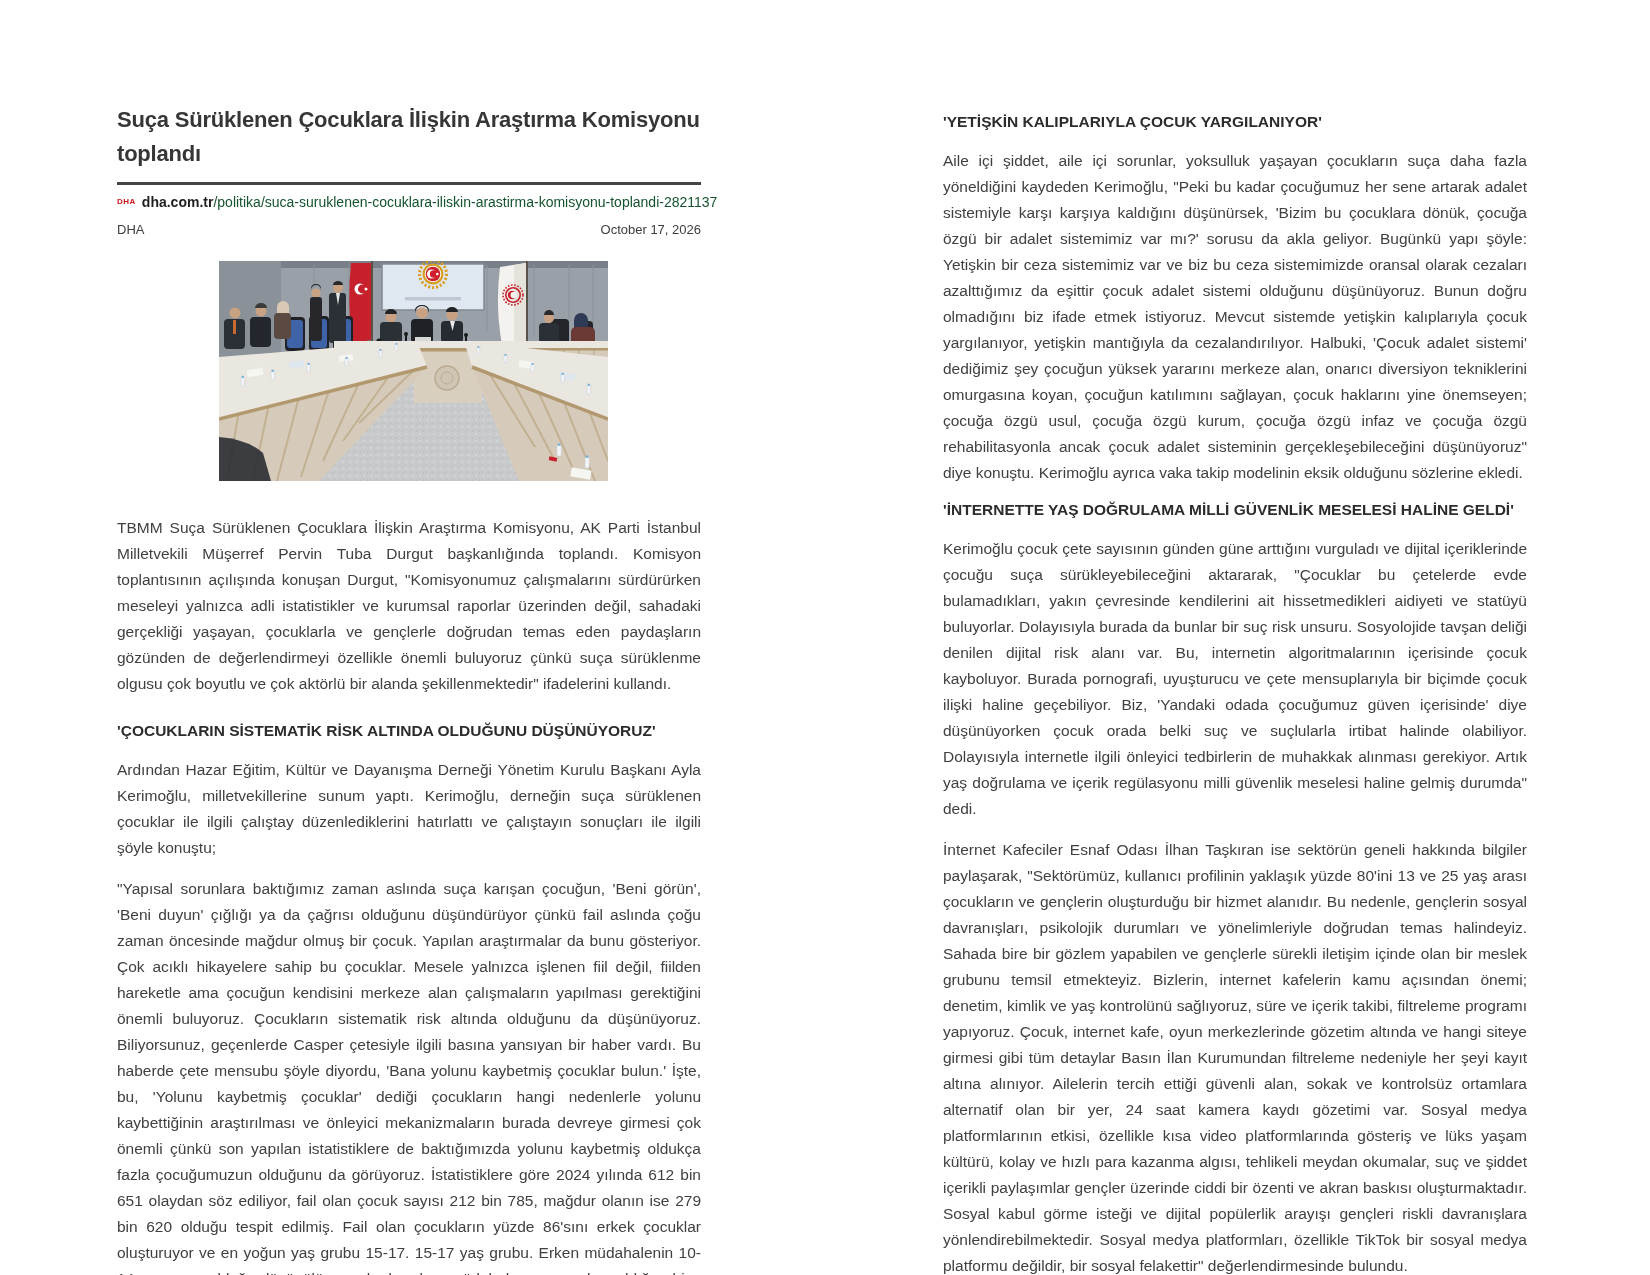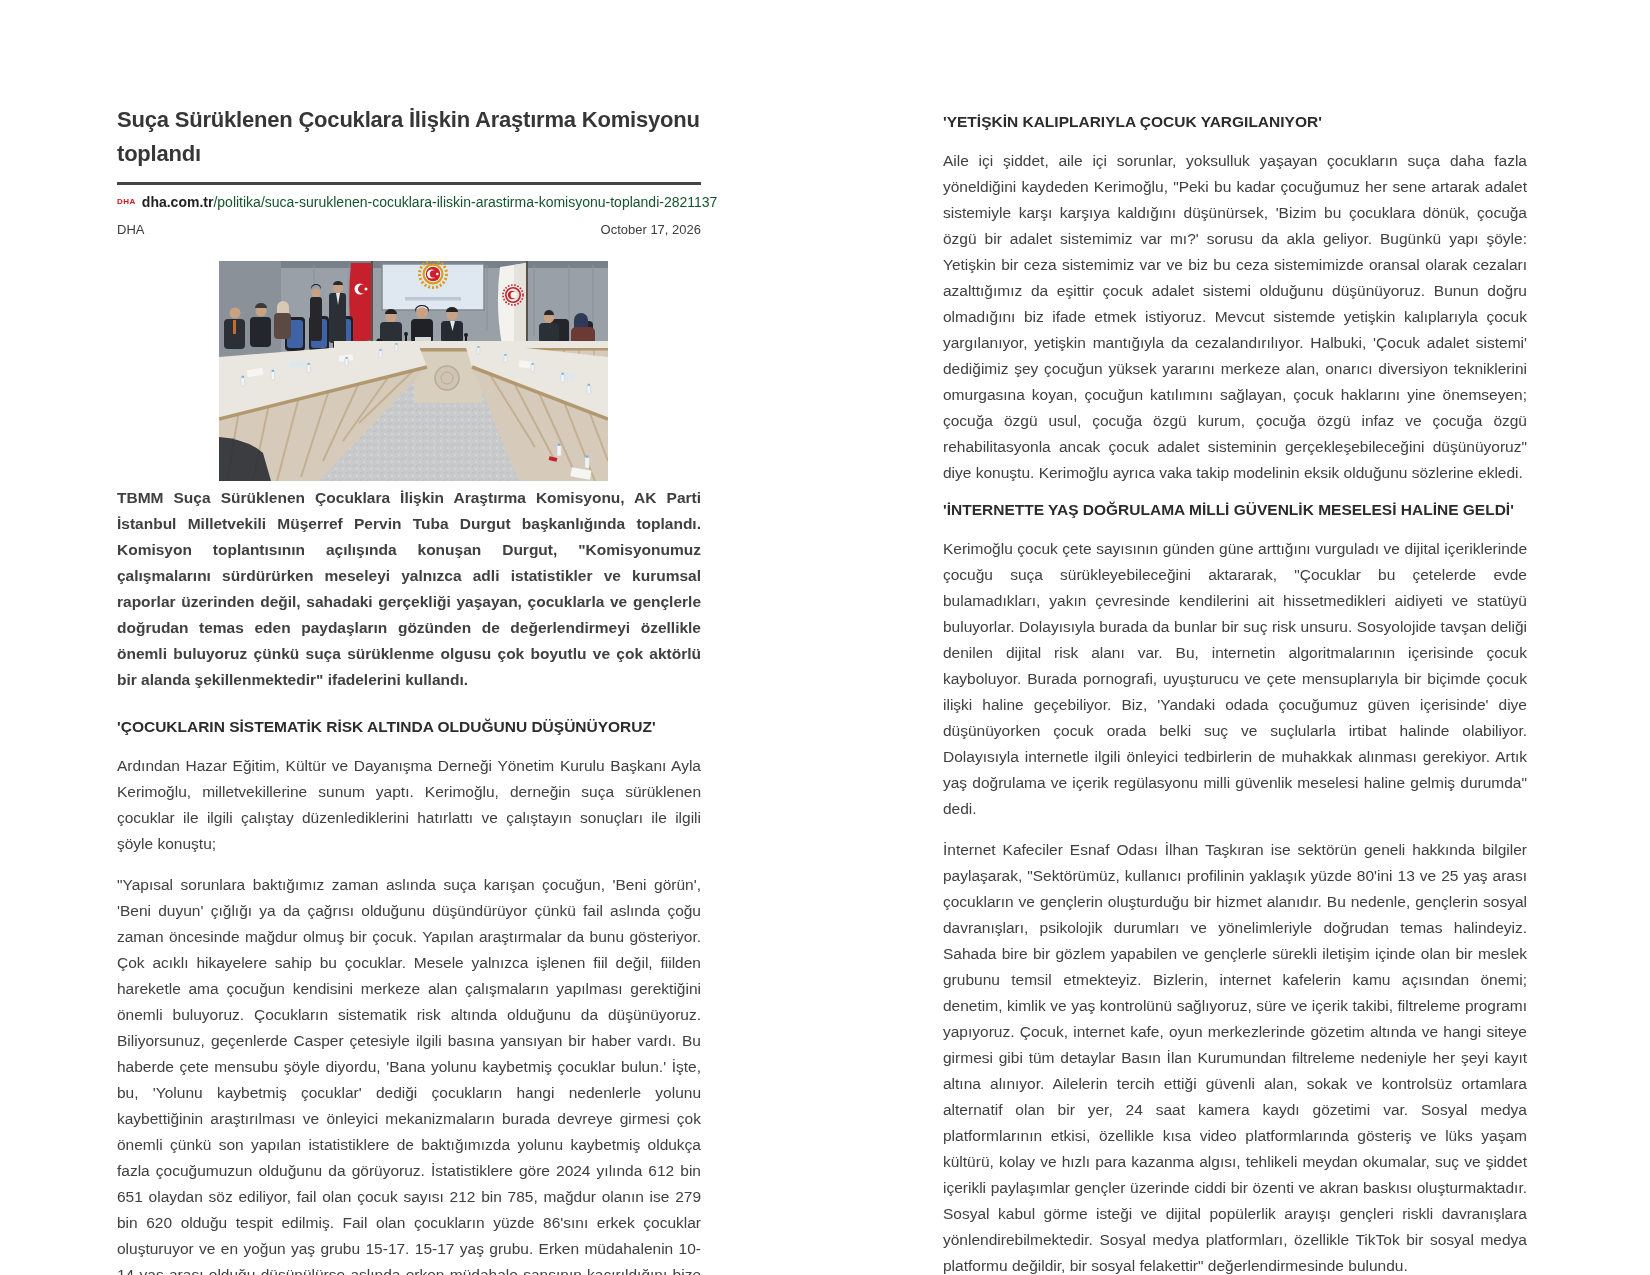--- a/index.html
+++ b/index.html
@@ -24,21 +24,21 @@
     margin-right:6px;line-height:10px;
   }
   .domain{font-weight:700;color:#1f1f1f;margin-top:36px;}
   .path{color:#14532d;font-weight:400;}
   .byline-row{
     display:flex;justify-content:space-between;align-items:baseline;
     margin-top:12px;font-size:13px;color:#3d3d3d;
   }
   .photo{display:block;margin:24px 0 0 102px;width:389px;height:220px;}
   p.body{font-size:15.5px;line-height:26px;text-align:justify;margin:15px 0 0;color:#404040;}
-  p.body.first{margin-top:4px;font-weight:bold;}
+  p.body.first{margin-top:34px;}
   h2.sub{font-size:15.5px;line-height:22px;font-weight:700;color:#2c2c2c;margin:23px 0 0;}
   .col-right h2.sub.top{margin-top:8px;}
   .col-right h2.sub{margin-top:13px;}
 </style>
 </head>
 <body>
 
 <div class="col col-left">
 
   <h1 class="title">Suça Sürüklenen Çocuklara İlişkin Araştırma Komisyonu toplandı</h1>

